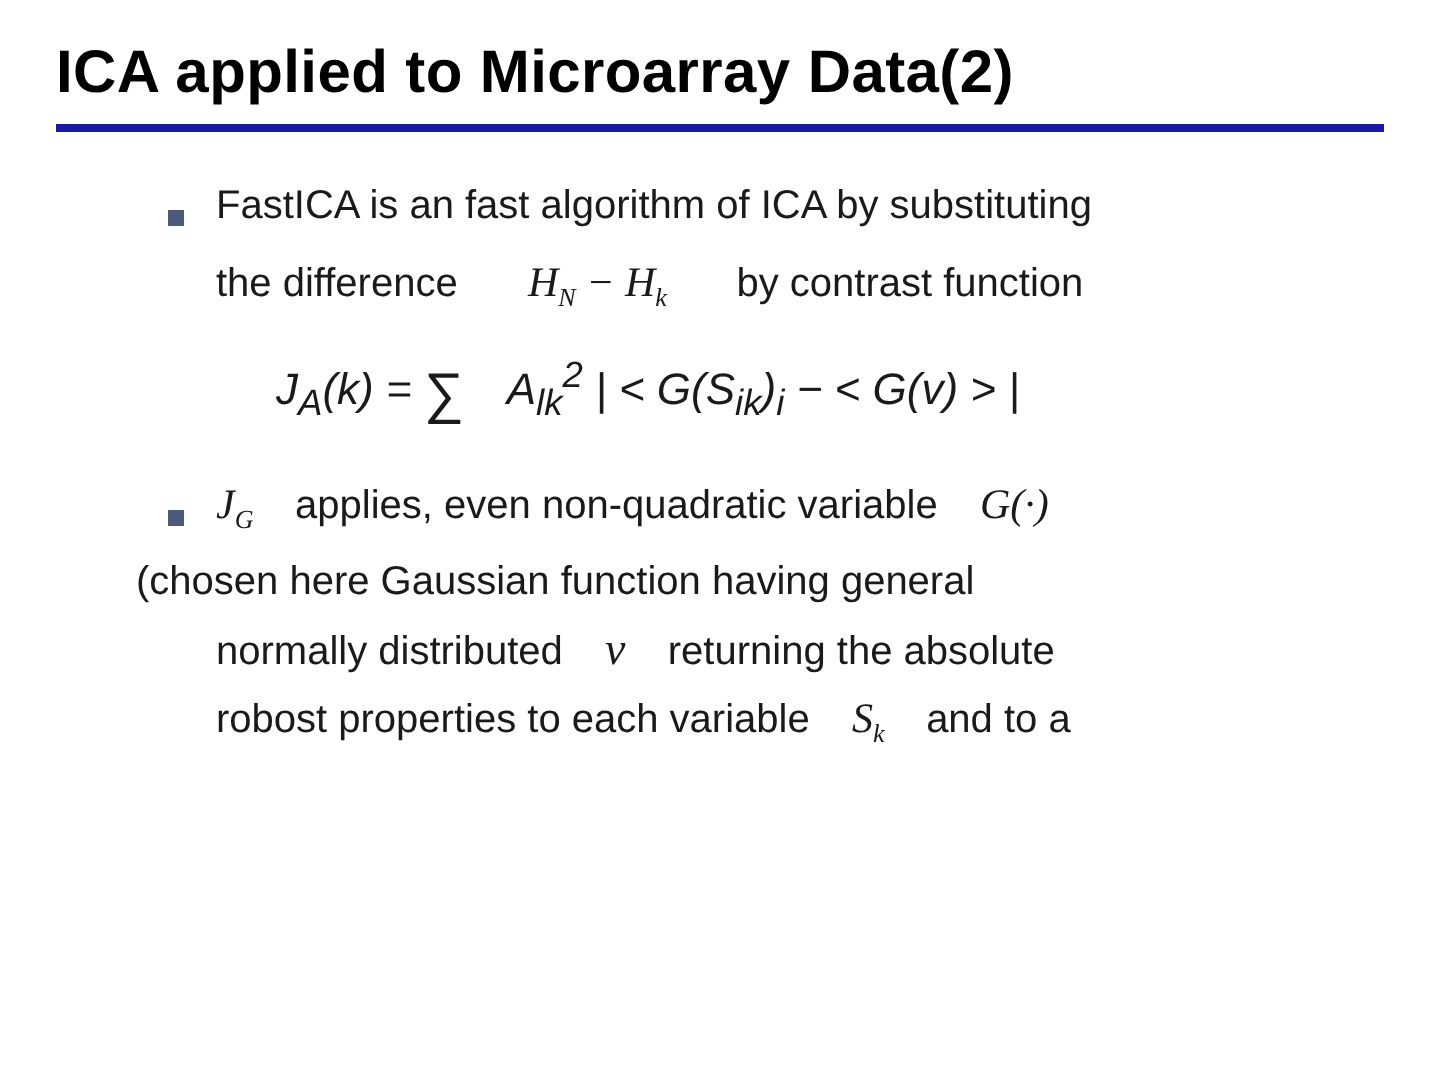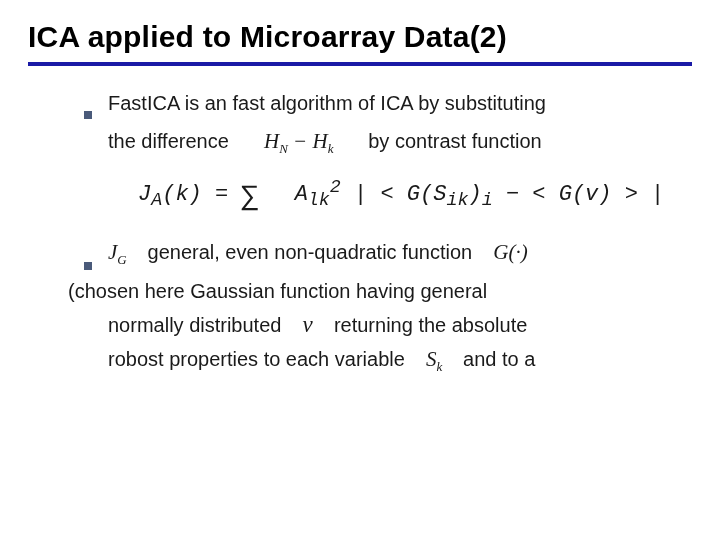--- a/index.html
+++ b/index.html
@@ -31,21 +31,21 @@
     width: 100%;
     margin-bottom: 22px;
   }
   .body {
     font-size: 20px;
     line-height: 1.55;
     color: #1a1a1a;
   }
   .bullet-row {
     display: flex;
-    align-items: flex-end;
+    align-items: center;
     margin-bottom: 6px;
     padding-left: 56px;
   }
   .bullet {
     flex: 0 0 auto;
     width: 8px;
     height: 8px;
     background: #4a5a7a;
     margin-top: 11px;
     margin-right: 16px;
@@ -55,21 +55,21 @@
   }
   .indent-follow {
     padding-left: 80px;
     margin-bottom: 14px;
   }
   .formula-block {
     padding-left: 110px;
     margin: 14px 0 18px 0;
   }
   .formula-img {
-    font-family: Liberation Mono, monospace;
+    font-family: Liberation Sans, sans-serif;
     font-style: italic;
     font-size: 22px;
     white-space: nowrap;
     margin-top: 42px;
   }
   .math {
     font-family: "Times New Roman", serif;
     font-style: italic;
     font-size: 21px;
   }
@@ -134,21 +134,21 @@
       </span>
     </div>
 
     <div class="bullet-row">
       <div class="bullet"></div>
       <div class="btxt">
         <span class="math">
           <span>J</span><sub>G</sub>
         </span>
         <span class="gap-small"></span>
-        <span>general, even non-quadratic function</span>
+        <span>applies, even non-quadratic variable</span>
         <span class="gap-small"></span>
         <span class="math">G(·)</span>
       </div>
     </div>
 
     <div class="para">
       <div>(chosen here Gaussian function having general</div>
       <div class="cont">
         <span>normally distributed</span>
         <span class="gap-small"></span>

